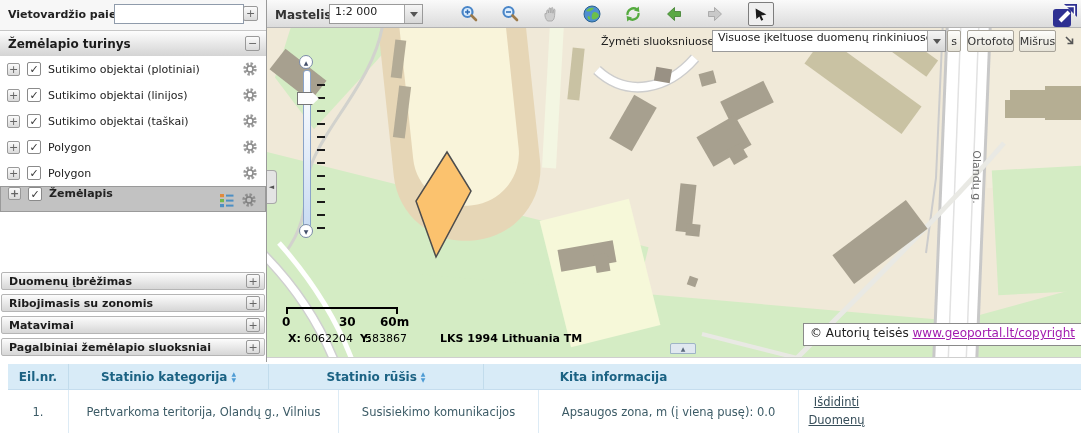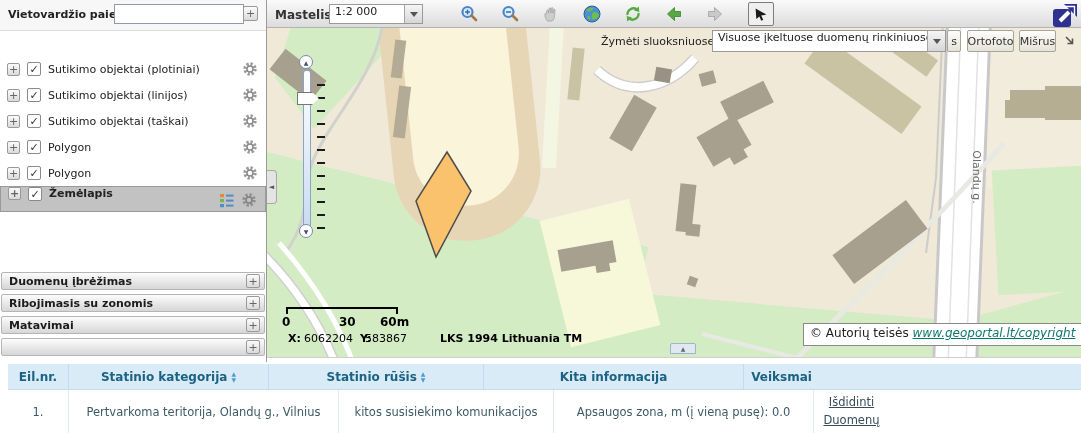--- a/index.html
+++ b/index.html
@@ -70,21 +70,21 @@
             border-radius:0 4px 4px 0;display:flex;align-items:center;justify-content:center;font-size:7px;color:#555;cursor:pointer;box-sizing:border-box;}
   .tab-bottom{position:absolute;left:403px;top:315px;width:26px;height:11px;background:#e0e8f0;border:1px solid #9fb4c6;
               border-radius:2px 2px 0 0;display:flex;align-items:center;justify-content:center;font-size:6px;color:#5b6b7d;cursor:pointer;box-sizing:border-box;}
   
   .scalebar{position:absolute;left:19px;top:279px;width:112px;height:7px;border:2px solid #000;border-bottom:none;box-sizing:border-box;}
   .sb-lbl{position:absolute;top:287px;font-weight:bold;font-size:12px;color:#000;}
   .coord{position:absolute;top:304px;font-size:11px;color:#000;white-space:nowrap;}
   .bold{font-weight:bold;}
   .copyright{position:absolute;left:536px;top:295px;height:17px;background:#fff;border:1px solid #8a8a8a;
              padding:2px 6px;font-size:12px;color:#222;white-space:nowrap;}
-  .copyright a{color:#0f766e;text-decoration:underline;cursor:pointer;font-style:italic;}
+  .copyright a{color:#a21caf;text-decoration:underline;cursor:pointer;}
   
   .ml-label{position:absolute;left:334px;top:7px;font-size:11px;color:#222;}
   .ml-select{position:absolute;left:445px;top:2px;width:234px;height:22px;}
   .map-btn{position:absolute;top:2px;height:22px;background:linear-gradient(#fdfdfb,#e6e3d8);border:1px solid #a8a49a;
            border-radius:2px;font:11px "DejaVu Sans",sans-serif;color:#333;display:flex;align-items:center;justify-content:center;
            box-sizing:border-box;cursor:pointer;padding:0 4px;}
   .corner-arrow{position:absolute;left:797px;top:7px;cursor:pointer;}
 
   
   .bottom{position:absolute;left:8px;top:362px;width:1081px;height:71px;background:#fff;}
@@ -104,20 +104,24 @@
 
 <div class="app">
 
   <div class="sidebar">
     <div class="search-row">
       <span class="search-label">Vietovardžio paieška:</span>
       <input class="search-input" type="text" value="" style="">
       <span class="sq-btn search-add">+</span>
     </div>
 
+    <div class="panel-header" style="top:30px;">
+      <span class="ttl">Žemėlapio turinys</span>
+      <span class="sq-btn">−</span>
+    </div>
 
     <div class="items">
 
       <div class="layer-item">
         <span class="sq-btn expander" style="width:13px;height:13px;">+</span>
         <span class="cbx">✓</span>
         <span class="layer-label">Sutikimo objektai (plotiniai)</span>
         <span class="item-icons">
             <svg width="16" height="16" viewBox="0 0 16 16">
               <circle cx="8" cy="8" r="5" fill="none" stroke="#9b9b9b" stroke-width="3.4" stroke-dasharray="2.2 1.7"></circle>
@@ -201,20 +205,21 @@
     </div>
     <div class="accordion" style="top:294px;left:1px;">
       <span class="ttl">Ribojimasis su zonomis</span>
       <span class="sq-btn">+</span>
     </div>
     <div class="accordion" style="top:316px;left:1px;">
       <span class="ttl">Matavimai</span>
       <span class="sq-btn">+</span>
     </div>
     <div class="accordion" style="top:338px;left:1px;">
+      <span class="ttl">Pagalbiniai žemėlapio sluoksniai</span>
       <span class="sq-btn">+</span>
     </div>
   </div>
 
   <div class="toolbar">
     <span class="tb-label">Mastelis:</span>
     <div class="sel scale-select">
       <span class="val">1:2 000</span>
       <span class="arrow-box">
           <span class="tri-down"></span>
@@ -374,28 +379,25 @@
       <div class="cell c3">
           <span>Statinio rūšis</span>
           <span class="sort">
             <span>▲</span>
             <span>▼</span>
           </span>
         </div>
       <div class="cell c4">
           <span>Kita informacija</span>
         </div>
-      <div class="cell c5">
-          <span>Veiksmai</span>
-        </div>
     </div>
     <div class="trow">
       <div class="cell c0">1.</div>
       <div class="cell c1">Pertvarkoma teritorija, Olandų g., Vilnius</div>
-      <div class="cell c3">kitos susisiekimo komunikacijos</div>
+      <div class="cell c2">Susisiekimo komunikacijos</div>
       <div class="cell c4">Apsaugos zona, m (į vieną pusę): 0.0</div>
       <div class="cell c5">
         <span class="actions">
           <a>Išdidinti</a>
           <a>Duomenų</a>
         </span>
       </div>
     </div>
   </div>
 

